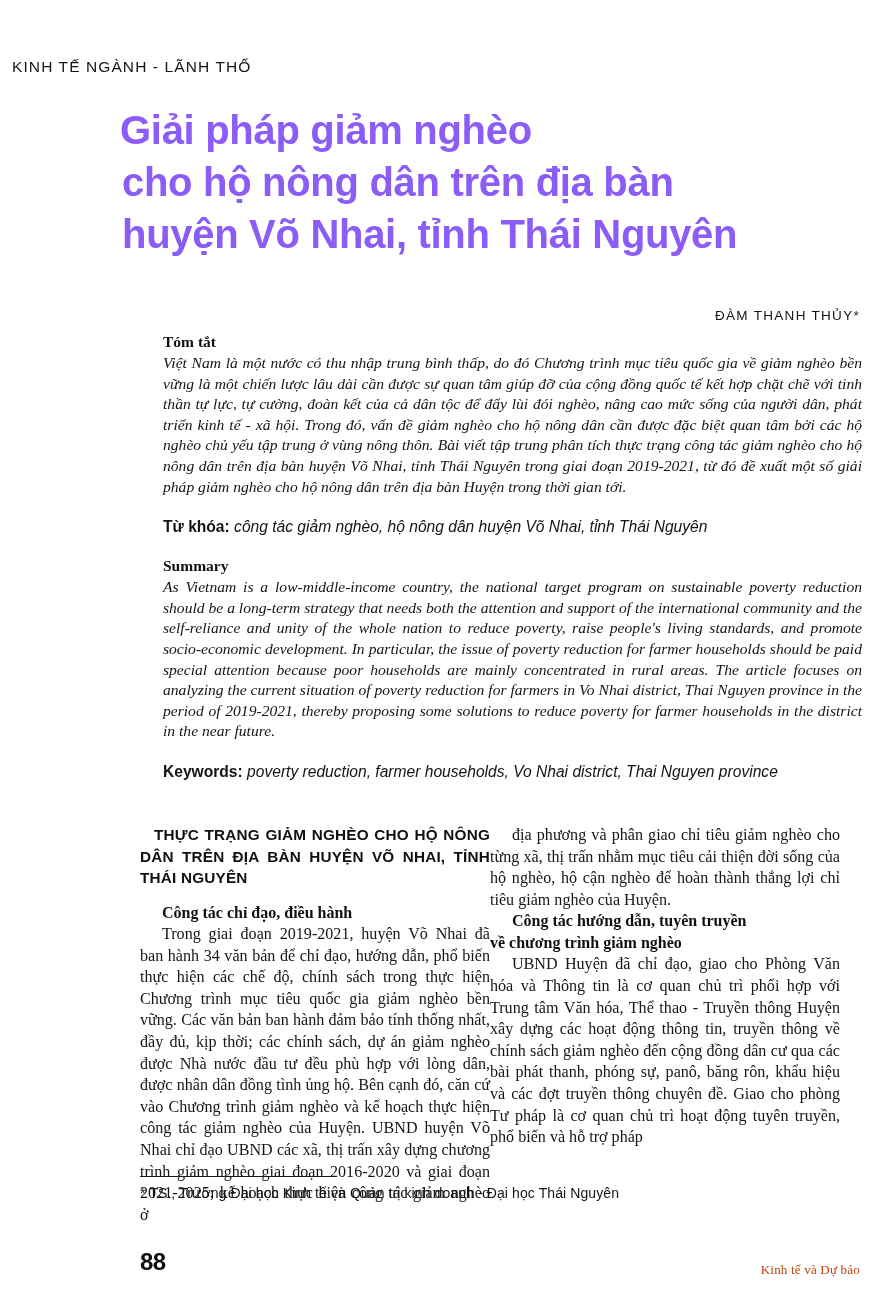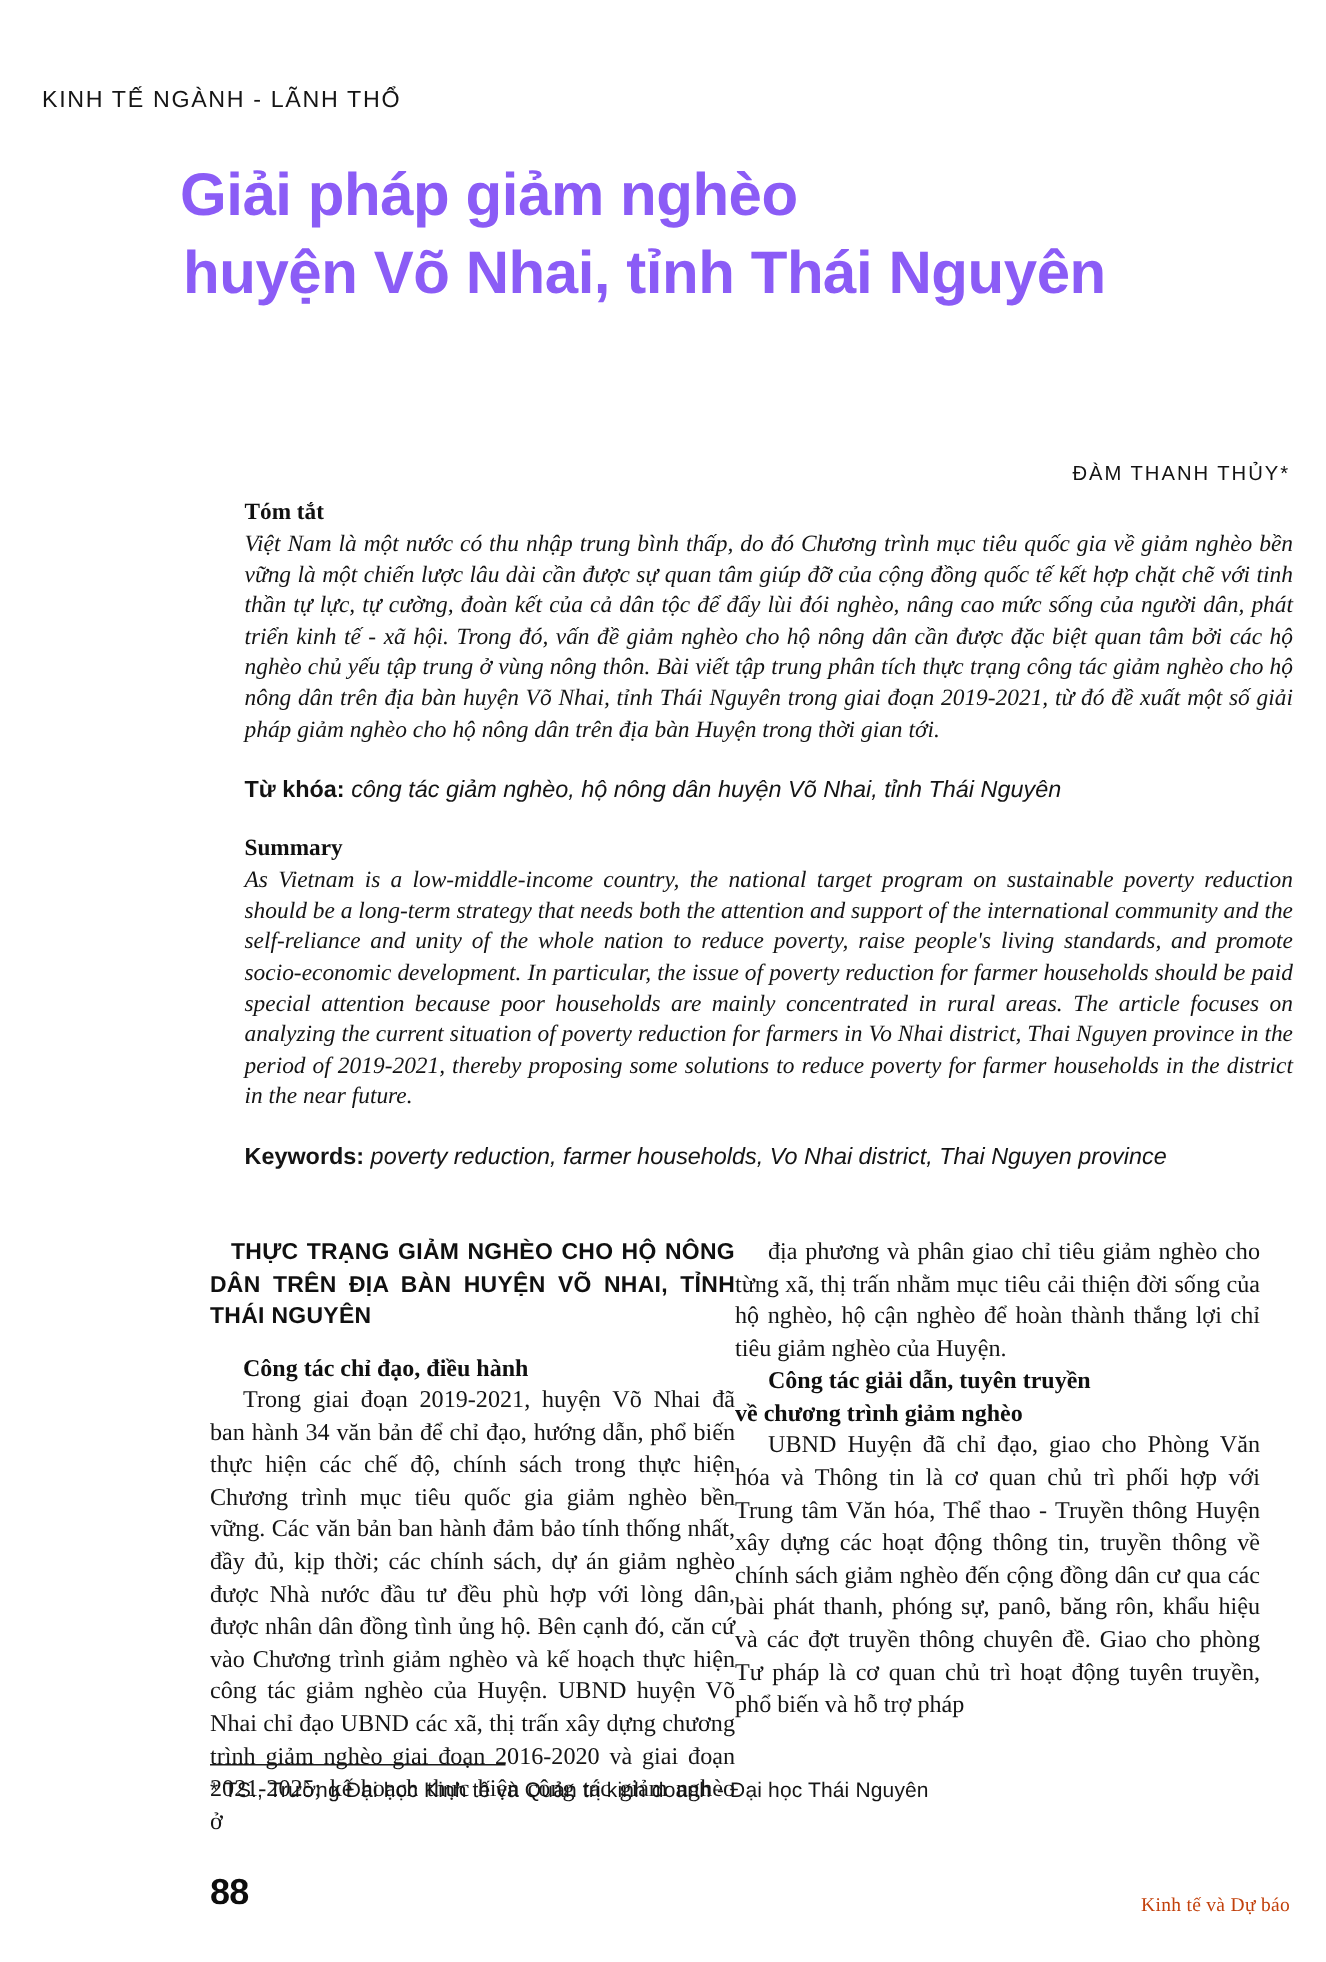--- a/index.html
+++ b/index.html
@@ -18,21 +18,21 @@
   }
   .page {
     position: absolute;
     inset: 0;
     padding: 0;
   }
 
   
   .running-head {
     position: absolute;
-    left: 28px;
+    left: 12px;
     top: 58px;
     font-family: "Liberation Sans", sans-serif;
     font-size: 15.5px;
     letter-spacing: 1.1px;
     color: #151515;
     font-weight: 400;
     white-space: nowrap;
   }
 
   
@@ -204,20 +204,21 @@
 </style>
 </head>
 <body>
 
 <div class="page">
 
   <div class="running-head">KINH TẾ NGÀNH - LÃNH THỔ</div>
 
   <div class="title-block">
     <div class="title-line l1">Giải pháp giảm nghèo</div>
+    <div class="title-line l2">cho hộ nông dân trên địa bàn</div>
     <div class="title-line l3">huyện Võ Nhai, tỉnh Thái Nguyên</div>
   </div>
 
   <div class="author">ĐÀM THANH THỦY*</div>
 
   <div class="abstract-zone">
 
     <div class="ab-head">Tóm tắt</div>
     <p class="ab-body">Việt Nam là một nước có thu nhập trung bình thấp, do đó Chương trình mục tiêu quốc gia về giảm nghèo bền vững là một chiến lược lâu dài cần được sự quan tâm giúp đỡ của cộng đồng quốc tế kết hợp chặt chẽ với tinh thần tự lực, tự cường, đoàn kết của cả dân tộc để đẩy lùi đói nghèo, nâng cao mức sống của người dân, phát triển kinh tế - xã hội. Trong đó, vấn đề giảm nghèo cho hộ nông dân cần được đặc biệt quan tâm bởi các hộ nghèo chủ yếu tập trung ở vùng nông thôn. Bài viết tập trung phân tích thực trạng công tác giảm nghèo cho hộ nông dân trên địa bàn huyện Võ Nhai, tỉnh Thái Nguyên trong giai đoạn 2019-2021, từ đó đề xuất một số giải pháp giảm nghèo cho hộ nông dân trên địa bàn Huyện trong thời gian tới.</p>
 
@@ -244,21 +245,21 @@
   <div class="body-cols">
 
     <div class="col">
       <h2 class="sec-head">THỰC TRẠNG GIẢM NGHÈO CHO HỘ NÔNG DÂN TRÊN ĐỊA BÀN HUYỆN VÕ NHAI, TỈNH THÁI NGUYÊN</h2>
       <h3 class="sub-head">Công tác chỉ đạo, điều hành</h3>
       <p class="body-par">Trong giai đoạn 2019-2021, huyện Võ Nhai đã ban hành 34 văn bản để chỉ đạo, hướng dẫn, phổ biến thực hiện các chế độ, chính sách trong thực hiện Chương trình mục tiêu quốc gia giảm nghèo bền vững. Các văn bản ban hành đảm bảo tính thống nhất, đầy đủ, kịp thời; các chính sách, dự án giảm nghèo được Nhà nước đầu tư đều phù hợp với lòng dân, được nhân dân đồng tình ủng hộ. Bên cạnh đó, căn cứ vào Chương trình giảm nghèo và kế hoạch thực hiện công tác giảm nghèo của Huyện. UBND huyện Võ Nhai chỉ đạo UBND các xã, thị trấn xây dựng chương trình giảm nghèo giai đoạn 2016-2020 và giai đoạn 2021-2025; kế hoạch thực hiện công tác giảm nghèo ở</p>
     </div>
 
     <div class="col">
       <p class="body-par">địa phương và phân giao chỉ tiêu giảm nghèo cho từng xã, thị trấn nhằm mục tiêu cải thiện đời sống của hộ nghèo, hộ cận nghèo để hoàn thành thắng lợi chỉ tiêu giảm nghèo của Huyện.</p>
-      <h3 class="sub-head tight">Công tác giải dẫn, tuyên truyền</h3>
+      <h3 class="sub-head tight">Công tác hướng dẫn, tuyên truyền</h3>
       <h3 class="sub-head tight" style="text-indent:0;">về chương trình giảm nghèo</h3>
       <p class="body-par">UBND Huyện đã chỉ đạo, giao cho Phòng Văn hóa và Thông tin là cơ quan chủ trì phối hợp với Trung tâm Văn hóa, Thể thao - Truyền thông Huyện xây dựng các hoạt động thông tin, truyền thông về chính sách giảm nghèo đến cộng đồng dân cư qua các bài phát thanh, phóng sự, panô, băng rôn, khẩu hiệu và các đợt truyền thông chuyên đề. Giao cho phòng Tư pháp là cơ quan chủ trì hoạt động tuyên truyền, phổ biến và hỗ trợ pháp</p>
     </div>
   </div>
 
   <div class="footnote-rule"></div>
 
   <div class="footnote">
     <div class="fn-aff">* TS., Trường Đại học Kinh tế và Quản trị kinh doanh - Đại học Thái Nguyên</div>
   </div>

